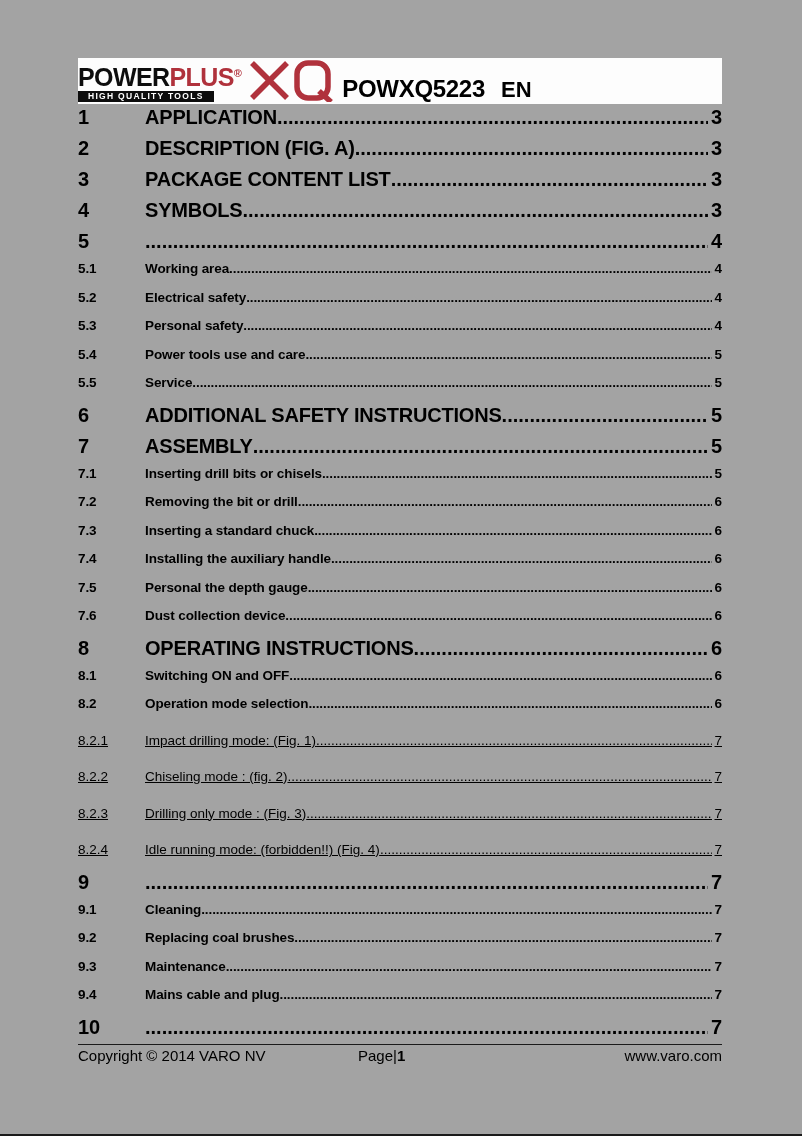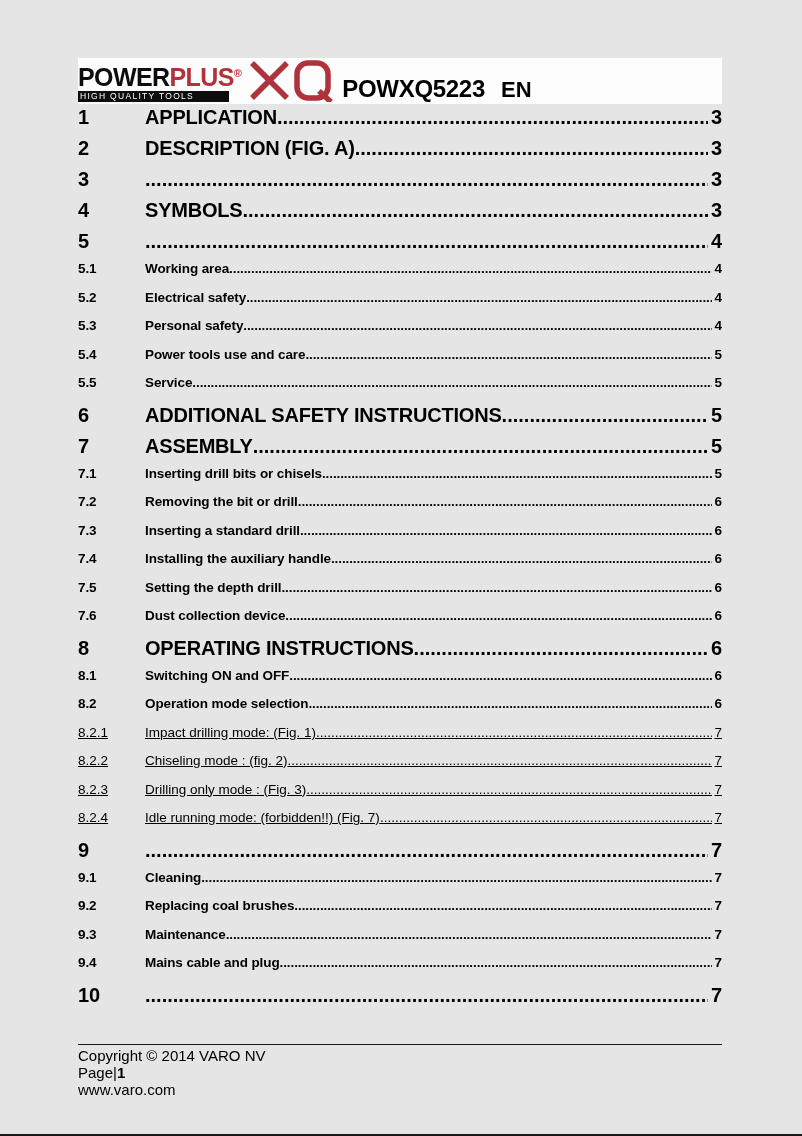--- a/index.html
+++ b/index.html
@@ -8,21 +8,21 @@
     background: #ffffff;
   }
   body {
     font-family: "Liberation Sans", sans-serif;
     color: #000000;
   }
   .page {
     position: relative;
     width: 802px;
     height: 1136px;
-    background: #e5e5e5;
+    background: #a3a3a3;
     box-sizing: border-box;
     border-bottom: 2px solid #1a1a1a;
     overflow: hidden;
   }
   .content {
     position: absolute;
     left: 78px;
     top: 58px;
     width: 644px;
   }
@@ -56,26 +56,26 @@
   .logo-plus  { color: #b0323c; }
   .logo-reg {
     color: #b0323c;
     font-size: 11px;
     vertical-align: super;
   }
   .logo-bar {
     background: #0d0d0d;
     color: #ffffff;
     font-size: 8.5px;
-    font-weight: normal;
+    font-weight: bold;
     letter-spacing: 1.3px;
     line-height: 11px;
-    padding: 0 2px;
+    padding: 0 10px;
     margin-top: 1px;
-    width: 151px;
+    width: 136px;
     box-sizing: border-box;
     white-space: nowrap;
   }
   .logo-xq {
     margin-left: 6px;
     margin-bottom: -2px;
     flex: none;
   }
   .model {
     font-size: 24px;
@@ -131,40 +131,40 @@
   }
   .lvl2 .toc-num { width: 67px; }
   .lvl2 .toc-dots { font-size: 13.5px; }
   .lvl2 .toc-page { min-width: 10px; }
 
   
   .lvl3 {
     font-size: 13.5px;
     font-weight: normal;
     height: 28.5px;
+    margin-top: 8px;
   }
   .lvl3 .toc-num { width: 67px; text-decoration: underline; }
   .lvl3 .toc-title,
   .lvl3 .toc-dots,
   .lvl3 .toc-page { text-decoration: underline; text-align: right; }
   .lvl3 .toc-dots { font-size: 13.5px; }
   .lvl3 .toc-page { min-width: 10px; }
 
   
   .footer {
     position: absolute;
     left: 78px;
     top: 1044px;
     width: 644px;
     border-top: 1.2px solid #1a1a1a;
     padding-top: 2px;
     display: flex;
     align-items: baseline;
     font-size: 15px;
-    flex-direction: column;
   }
   .footer-left  { flex: none; width: 280px; }
   .footer-mid   { flex: none; width: 196px; text-align: left; }
   .footer-mid .pg-num { font-weight: bold; }
   .footer-right { flex: 1 1 auto; text-align: right; }
 </style>
 </head>
 <body>
 
 <div class="page">
@@ -205,20 +205,21 @@
           <span class="toc-page">3</span>
         </div>
         <div class="toc-row lvl1">
           <span class="toc-num">2</span>
           <span class="toc-title">DESCRIPTION (FIG. A) </span>
           <span class="toc-dots">.......................................................................................................................................................................................................</span>
           <span class="toc-page">3</span>
         </div>
         <div class="toc-row lvl1">
           <span class="toc-num">3</span>
+          <span class="toc-title">PACKAGE CONTENT LIST</span>
           <span class="toc-dots">.......................................................................................................................................................................................................</span>
           <span class="toc-page">3</span>
         </div>
         <div class="toc-row lvl1">
           <span class="toc-num">4</span>
           <span class="toc-title">SYMBOLS </span>
           <span class="toc-dots">.......................................................................................................................................................................................................</span>
           <span class="toc-page">3</span>
         </div>
         <div class="toc-row lvl1">
@@ -275,33 +276,33 @@
           <span class="toc-page">5</span>
         </div>
         <div class="toc-row lvl2">
           <span class="toc-num">7.2</span>
           <span class="toc-title">Removing the bit or drill</span>
           <span class="toc-dots">.......................................................................................................................................................................................................</span>
           <span class="toc-page">6</span>
         </div>
         <div class="toc-row lvl2">
           <span class="toc-num">7.3</span>
-          <span class="toc-title">Inserting a standard drill</span>
+          <span class="toc-title">Inserting a standard chuck</span>
           <span class="toc-dots">.......................................................................................................................................................................................................</span>
           <span class="toc-page">6</span>
         </div>
         <div class="toc-row lvl2">
           <span class="toc-num">7.4</span>
           <span class="toc-title">Installing the auxiliary handle </span>
           <span class="toc-dots">.......................................................................................................................................................................................................</span>
           <span class="toc-page">6</span>
         </div>
         <div class="toc-row lvl2">
           <span class="toc-num">7.5</span>
-          <span class="toc-title">Setting the depth drill </span>
+          <span class="toc-title">Personal the depth gauge </span>
           <span class="toc-dots">.......................................................................................................................................................................................................</span>
           <span class="toc-page">6</span>
         </div>
         <div class="toc-row lvl2">
           <span class="toc-num">7.6</span>
           <span class="toc-title">Dust collection device </span>
           <span class="toc-dots">.......................................................................................................................................................................................................</span>
           <span class="toc-page">6</span>
         </div>
         <div class="toc-row lvl1">
@@ -335,21 +336,21 @@
           <span class="toc-page">7</span>
         </div>
         <div class="toc-row lvl3">
           <span class="toc-num">8.2.3</span>
           <span class="toc-title">Drilling only mode : (Fig. 3) </span>
           <span class="toc-dots">.......................................................................................................................................................................................................</span>
           <span class="toc-page">7</span>
         </div>
         <div class="toc-row lvl3">
           <span class="toc-num">8.2.4</span>
-          <span class="toc-title">Idle running mode: (forbidden!!) (Fig. 7) </span>
+          <span class="toc-title">Idle running mode: (forbidden!!) (Fig. 4) </span>
           <span class="toc-dots">.......................................................................................................................................................................................................</span>
           <span class="toc-page">7</span>
         </div>
         <div class="toc-row lvl1">
           <span class="toc-num">9</span>
           <span class="toc-dots">.......................................................................................................................................................................................................</span>
           <span class="toc-page">7</span>
         </div>
         <div class="toc-row lvl2">
           <span class="toc-num">9.1</span>

